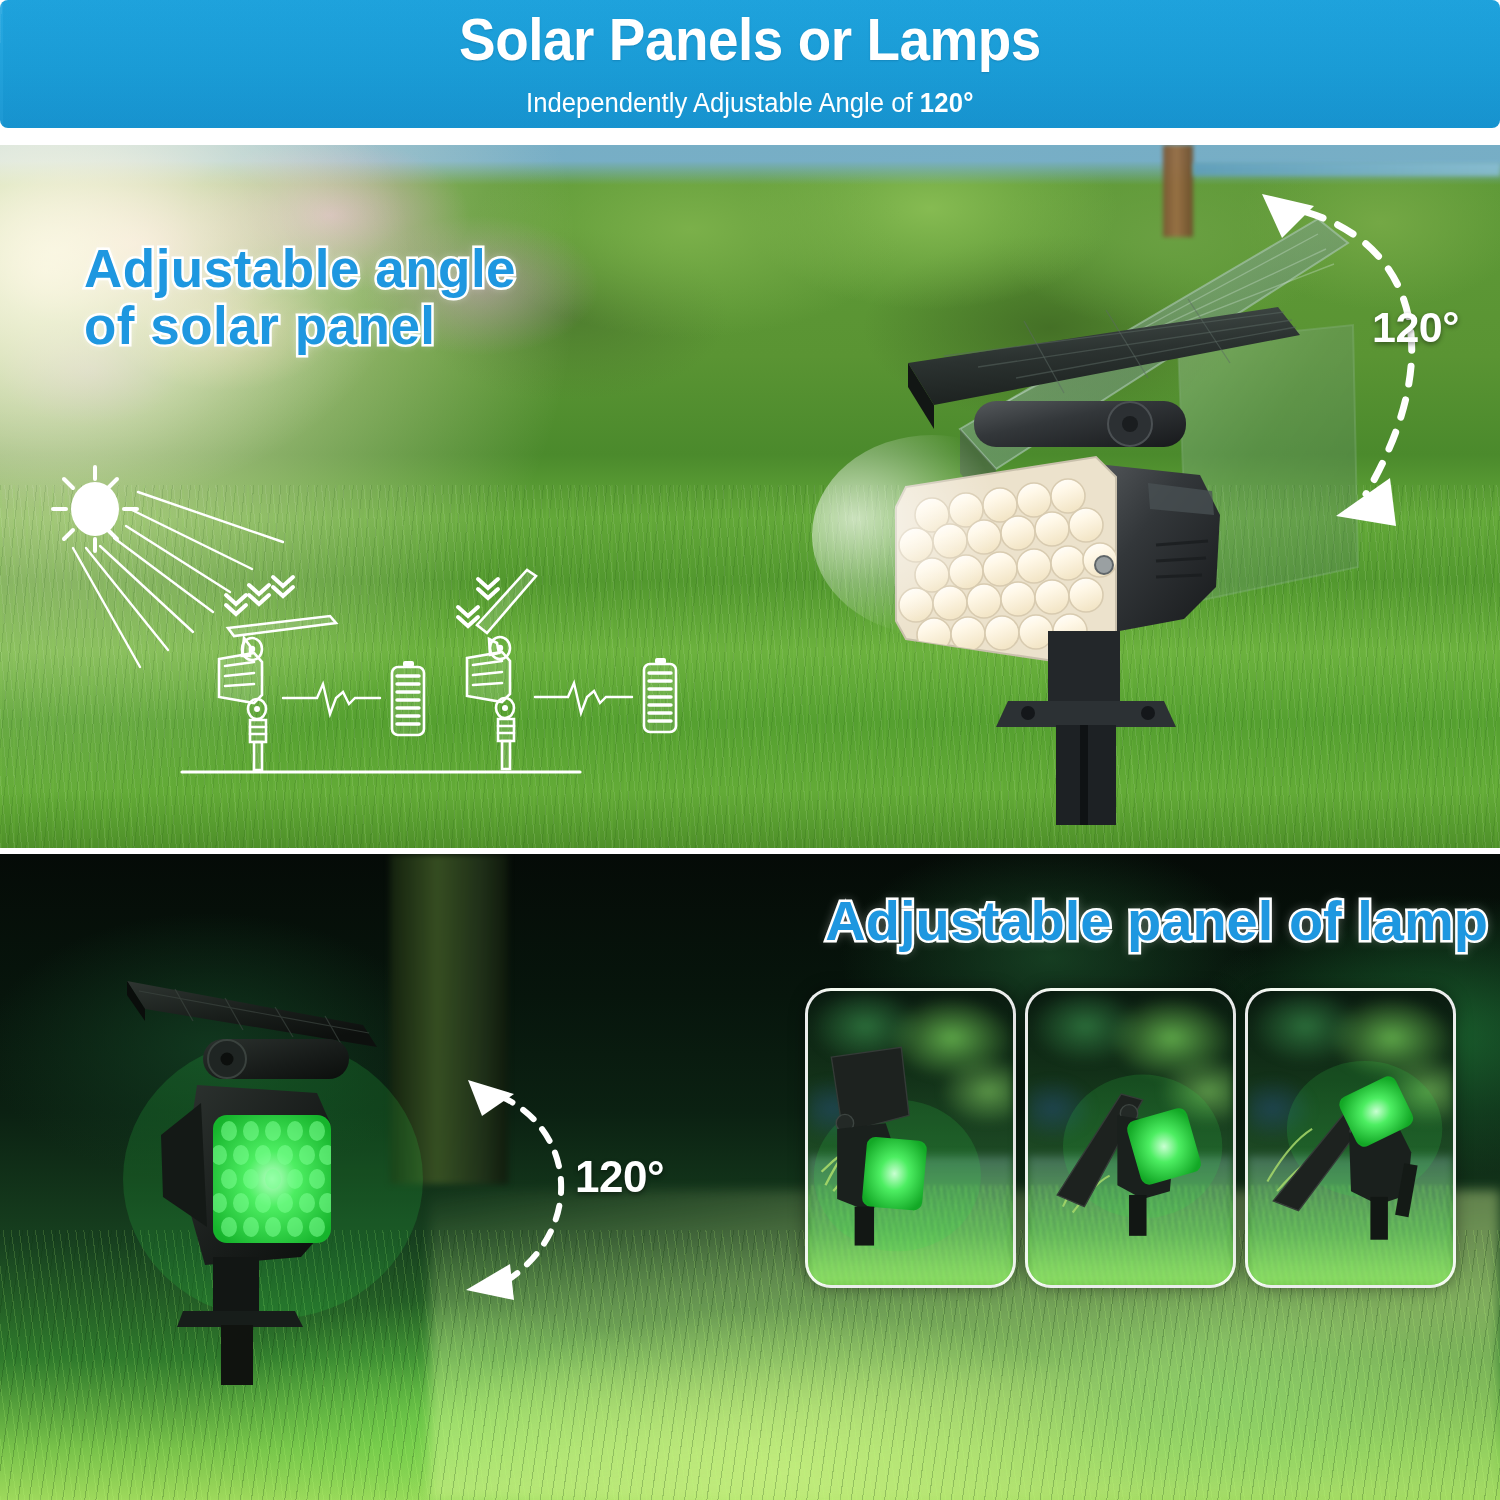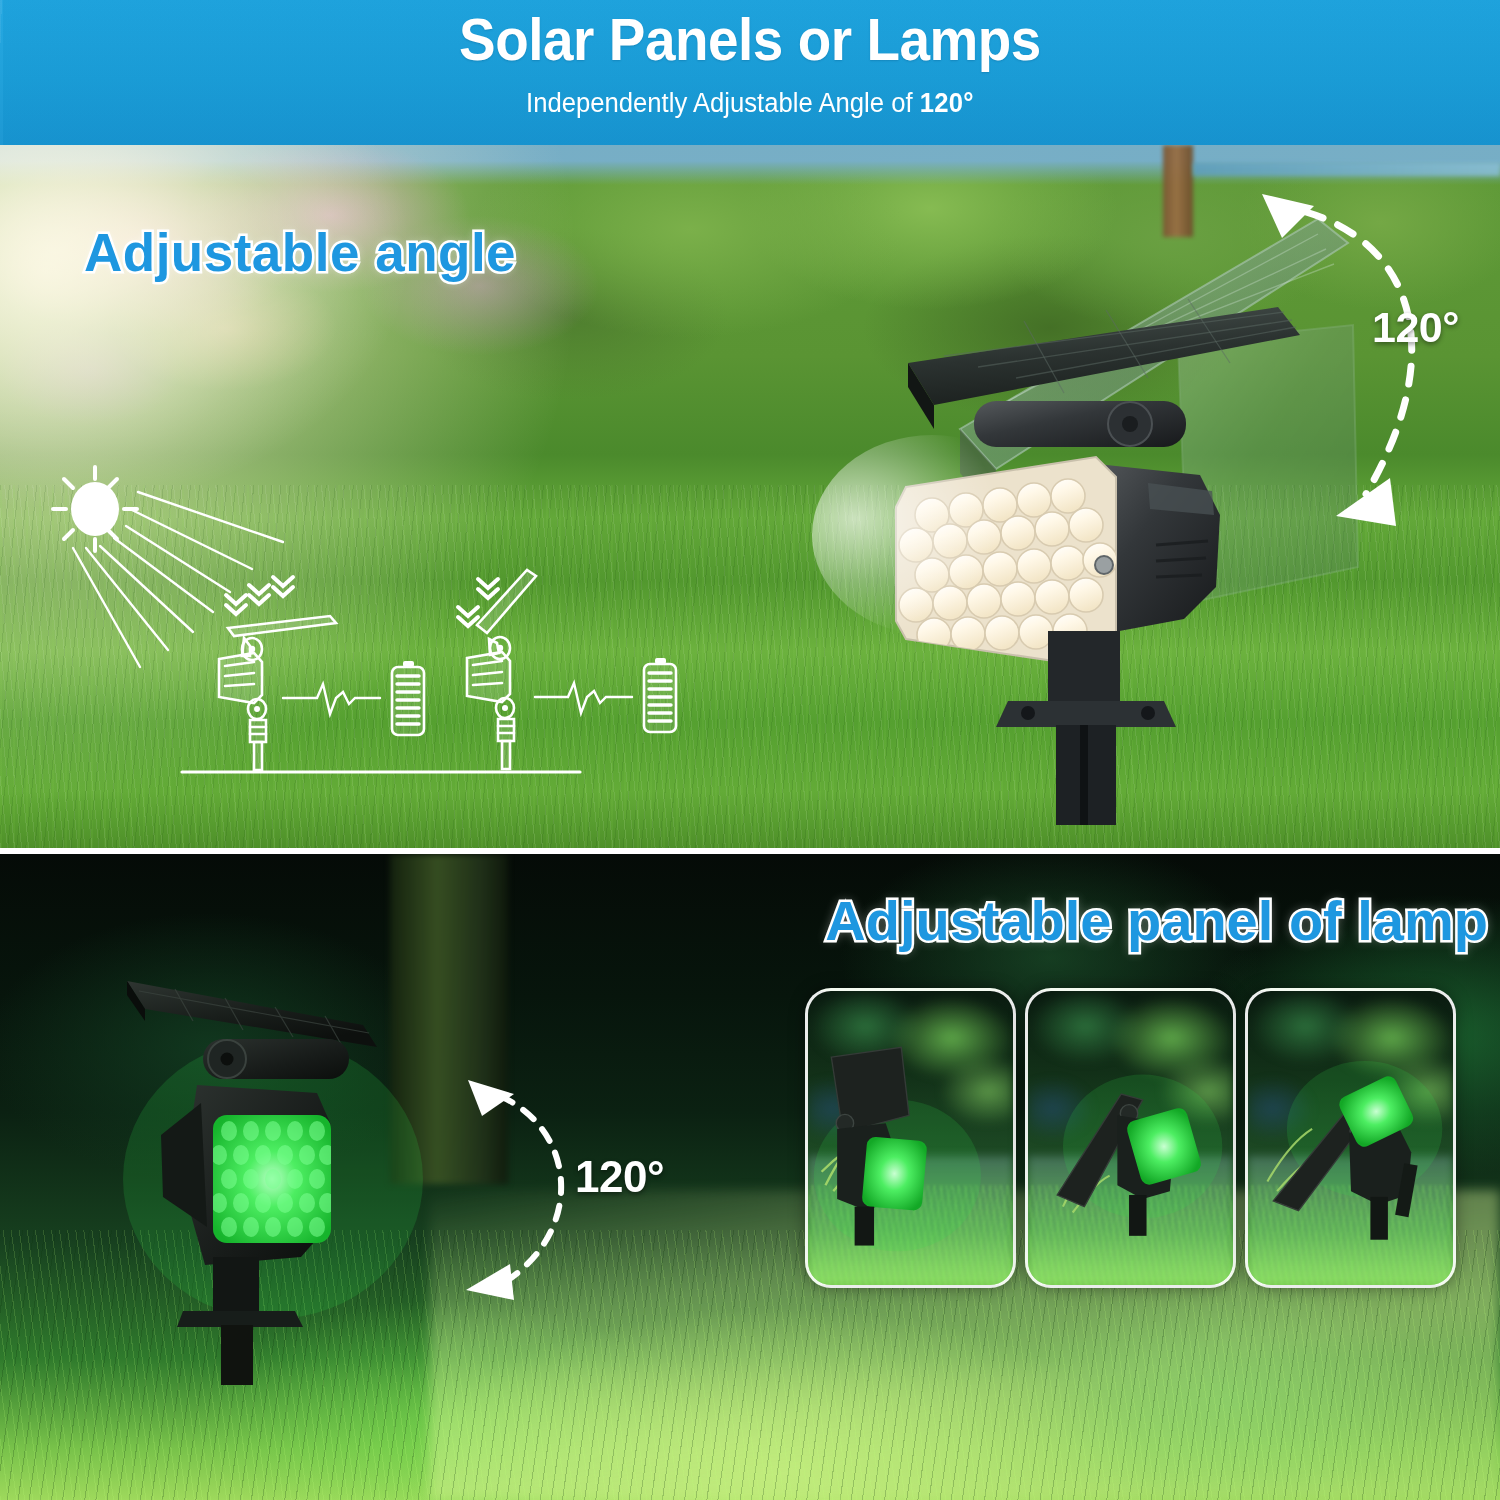--- a/index.html
+++ b/index.html
@@ -4,25 +4,26 @@
 <title>Solar Panels or Lamps</title>
 <style>
   * { margin:0; padding:0; box-sizing:border-box; }
   html,body { width:1500px; height:1500px; background:#fff;
     font-family:"Liberation Sans","DejaVu Sans",sans-serif; overflow:hidden; }
 
   #page { position:relative; width:1500px; height:1500px; overflow:hidden; background:#fff; }
 
   
   .header {
-    position:absolute; left:0; top:0; width:1500px; height:145px;
+    position:absolute; left:0; top:0; width:1500px; height:128px;
     background:
       linear-gradient(92deg, rgba(255,255,255,.07) 0 2px, transparent 2px 26px),
       linear-gradient(180deg,#1fa5e0 0%,#1a9ed9 55%,#1795d2 100%);
     overflow:hidden;
+    border-radius:8px;
   }
   .header::after{
     content:""; position:absolute; inset:0;
     background:
       linear-gradient(90deg, rgba(255,255,255,.06) 0 3px, rgba(0,0,0,.03) 3px 54px);
     opacity:.55;
   }
   .hdr-title {
     position:absolute; left:0; top:7px; width:1500px; text-align:center;
     font-size:59px; line-height:66px; font-weight:bold; color:#ffffff;
@@ -86,21 +87,21 @@
     opacity:.9; pointer-events:none;
   }
   .top-glow{
     position:absolute; left:-60px; top:-20px; width:520px; height:420px;
     background:radial-gradient(ellipse at 22% 30%, rgba(255,252,235,.72), rgba(255,250,225,0) 62%);
     pointer-events:none;
   }
 
   
   .tp-headline{
-    position:absolute; left:84px; top:224px; width:720px;
+    position:absolute; left:84px; top:240px; width:720px;
     font-size:53px; line-height:57px; font-weight:bold;
     color:#1E97E0;
     -webkit-text-stroke:5px #ffffff; paint-order:stroke fill;
     text-shadow:0 0 10px rgba(255,255,255,.55);
     letter-spacing:.5px;
   }
 
   
   .infographic{
     position:absolute; left:40px; top:452px; width:705px; height:325px;
@@ -207,20 +208,21 @@
 
   <div class="panel-top">
     <div class="fence-post"></div>
     <div class="fence-rail"></div>
     <div class="grass-tex"></div>
     <div class="top-glow"></div>
   </div>
 
   <div class="tp-headline">
     <div>Adjustable angle</div>
+    <div>of solar panel</div>
   </div>
 
   <div class="infographic">
     <svg width="705" height="325" viewBox="0 0 705 325">
       <g stroke="#ffffff" stroke-width="2.6" fill="none" stroke-linecap="round">
 
         <ellipse cx="55" cy="57" rx="24" ry="27" fill="#ffffff" stroke="none"></ellipse>
         <g stroke-width="4">
           <line x1="55" y1="15" x2="55" y2="27"></line>
           <line x1="55" y1="87" x2="55" y2="99"></line>

